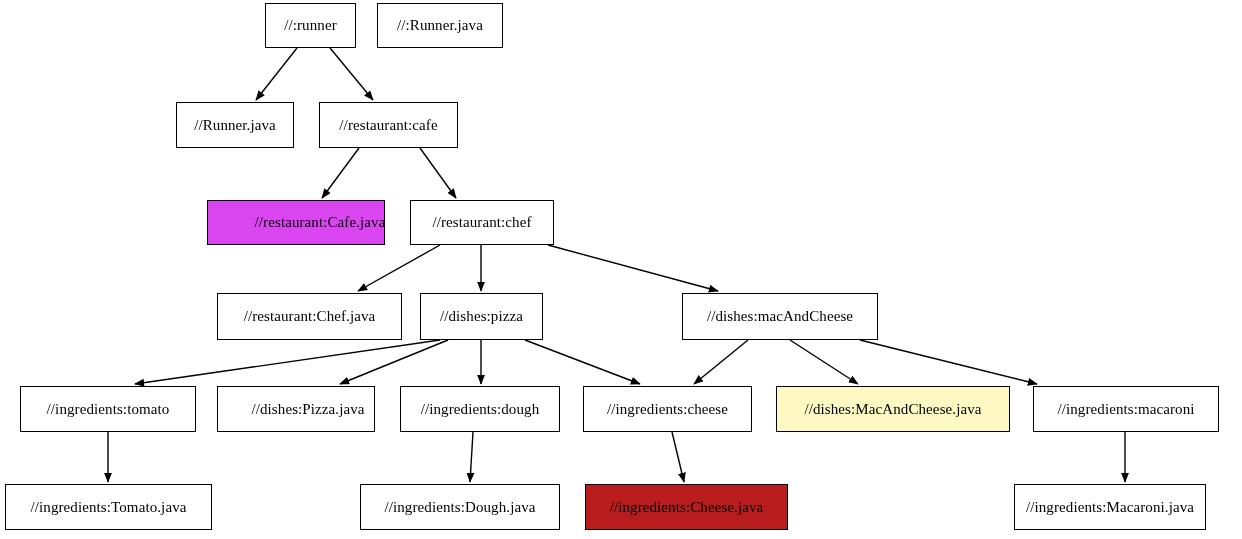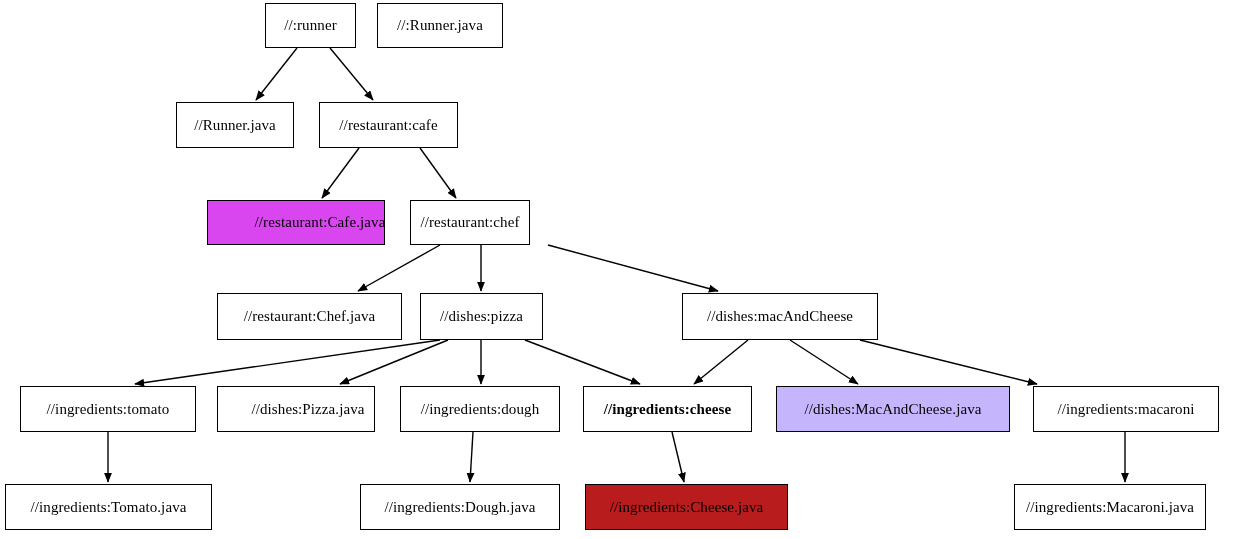--- a/index.html
+++ b/index.html
@@ -91,45 +91,45 @@
       </div>
       <div class="node" style="left: 176px; top: 102px; width: 118px; height: 46px; border-color: rgb(0, 0, 0); background: rgb(255, 255, 255); color: rgb(0, 0, 0);">
         <span class="node-label">//Runner.java</span>
       </div>
       <div class="node" style="left: 319px; top: 102px; width: 139px; height: 46px; border-color: rgb(0, 0, 0); background: rgb(255, 255, 255); color: rgb(0, 0, 0);">
         <span class="node-label">//restaurant:cafe</span>
       </div>
       <div class="node" style="left: 207px; top: 200px; width: 178px; height: 45px; border-color: rgb(0, 0, 0); background: #d946ef; color: rgb(0, 0, 0); padding-left: 48px;">
         <span class="node-label">//restaurant:Cafe.java</span>
       </div>
-      <div class="node" style="left: 410px; top: 200px; width: 120px; height: 45px; border-color: rgb(0, 0, 0); background: rgb(255, 255, 255); color: rgb(0, 0, 0);">
+      <div class="node" style="left: 410px; top: 200px; width: 144px; height: 45px; border-color: rgb(0, 0, 0); background: rgb(255, 255, 255); color: rgb(0, 0, 0);">
         <span class="node-label">//restaurant:chef</span>
       </div>
       <div class="node" style="left: 217px; top: 293px; width: 185px; height: 47px; border-color: rgb(0, 0, 0); background: rgb(255, 255, 255); color: rgb(0, 0, 0);">
         <span class="node-label">//restaurant:Chef.java</span>
       </div>
       <div class="node" style="left: 420px; top: 293px; width: 123px; height: 47px; border-color: rgb(0, 0, 0); background: rgb(255, 255, 255); color: rgb(0, 0, 0);">
         <span class="node-label">//dishes:pizza</span>
       </div>
       <div class="node" style="left: 682px; top: 293px; width: 196px; height: 47px; border-color: rgb(0, 0, 0); background: rgb(255, 255, 255); color: rgb(0, 0, 0);">
         <span class="node-label">//dishes:macAndCheese</span>
       </div>
       <div class="node" style="left: 20px; top: 386px; width: 176px; height: 46px; border-color: rgb(0, 0, 0); background: rgb(255, 255, 255); color: rgb(0, 0, 0);">
         <span class="node-label">//ingredients:tomato</span>
       </div>
       <div class="node" style="left: 217px; top: 386px; width: 158px; height: 46px; border-color: rgb(0, 0, 0); background: rgb(255, 255, 255); color: rgb(0, 0, 0); padding-left: 24px;">
         <span class="node-label">//dishes:Pizza.java</span>
       </div>
       <div class="node" style="left: 400px; top: 386px; width: 160px; height: 46px; border-color: rgb(0, 0, 0); background: rgb(255, 255, 255); color: rgb(0, 0, 0);">
         <span class="node-label">//ingredients:dough</span>
       </div>
-      <div class="node" style="left: 583px; top: 386px; width: 169px; height: 46px; border-color: rgb(0, 0, 0); background: rgb(255, 255, 255); color: rgb(0, 0, 0); font-weight: bold;">
+      <div class="node" style="left: 583px; top: 386px; width: 169px; height: 46px; border-color: rgb(0, 0, 0); background: rgb(255, 255, 255); color: rgb(0, 0, 0);">
         <span class="node-label">//ingredients:cheese</span>
       </div>
-      <div class="node" style="left: 776px; top: 386px; width: 234px; height: 46px; border-color: rgb(0, 0, 0); background: #c4b5fd; color: rgb(0, 0, 0);">
+      <div class="node" style="left: 776px; top: 386px; width: 234px; height: 46px; border-color: rgb(0, 0, 0); background: #fef9c3; color: rgb(0, 0, 0);">
         <span class="node-label">//dishes:MacAndCheese.java</span>
       </div>
       <div class="node" style="left: 1033px; top: 386px; width: 186px; height: 46px; border-color: rgb(0, 0, 0); background: rgb(255, 255, 255); color: rgb(0, 0, 0);">
         <span class="node-label">//ingredients:macaroni</span>
       </div>
       <div class="node" style="left: 5px; top: 484px; width: 207px; height: 46px; border-color: rgb(0, 0, 0); background: rgb(255, 255, 255); color: rgb(0, 0, 0);">
         <span class="node-label">//ingredients:Tomato.java</span>
       </div>
       <div class="node" style="left: 360px; top: 484px; width: 200px; height: 46px; border-color: rgb(0, 0, 0); background: rgb(255, 255, 255); color: rgb(0, 0, 0);">
         <span class="node-label">//ingredients:Dough.java</span>

